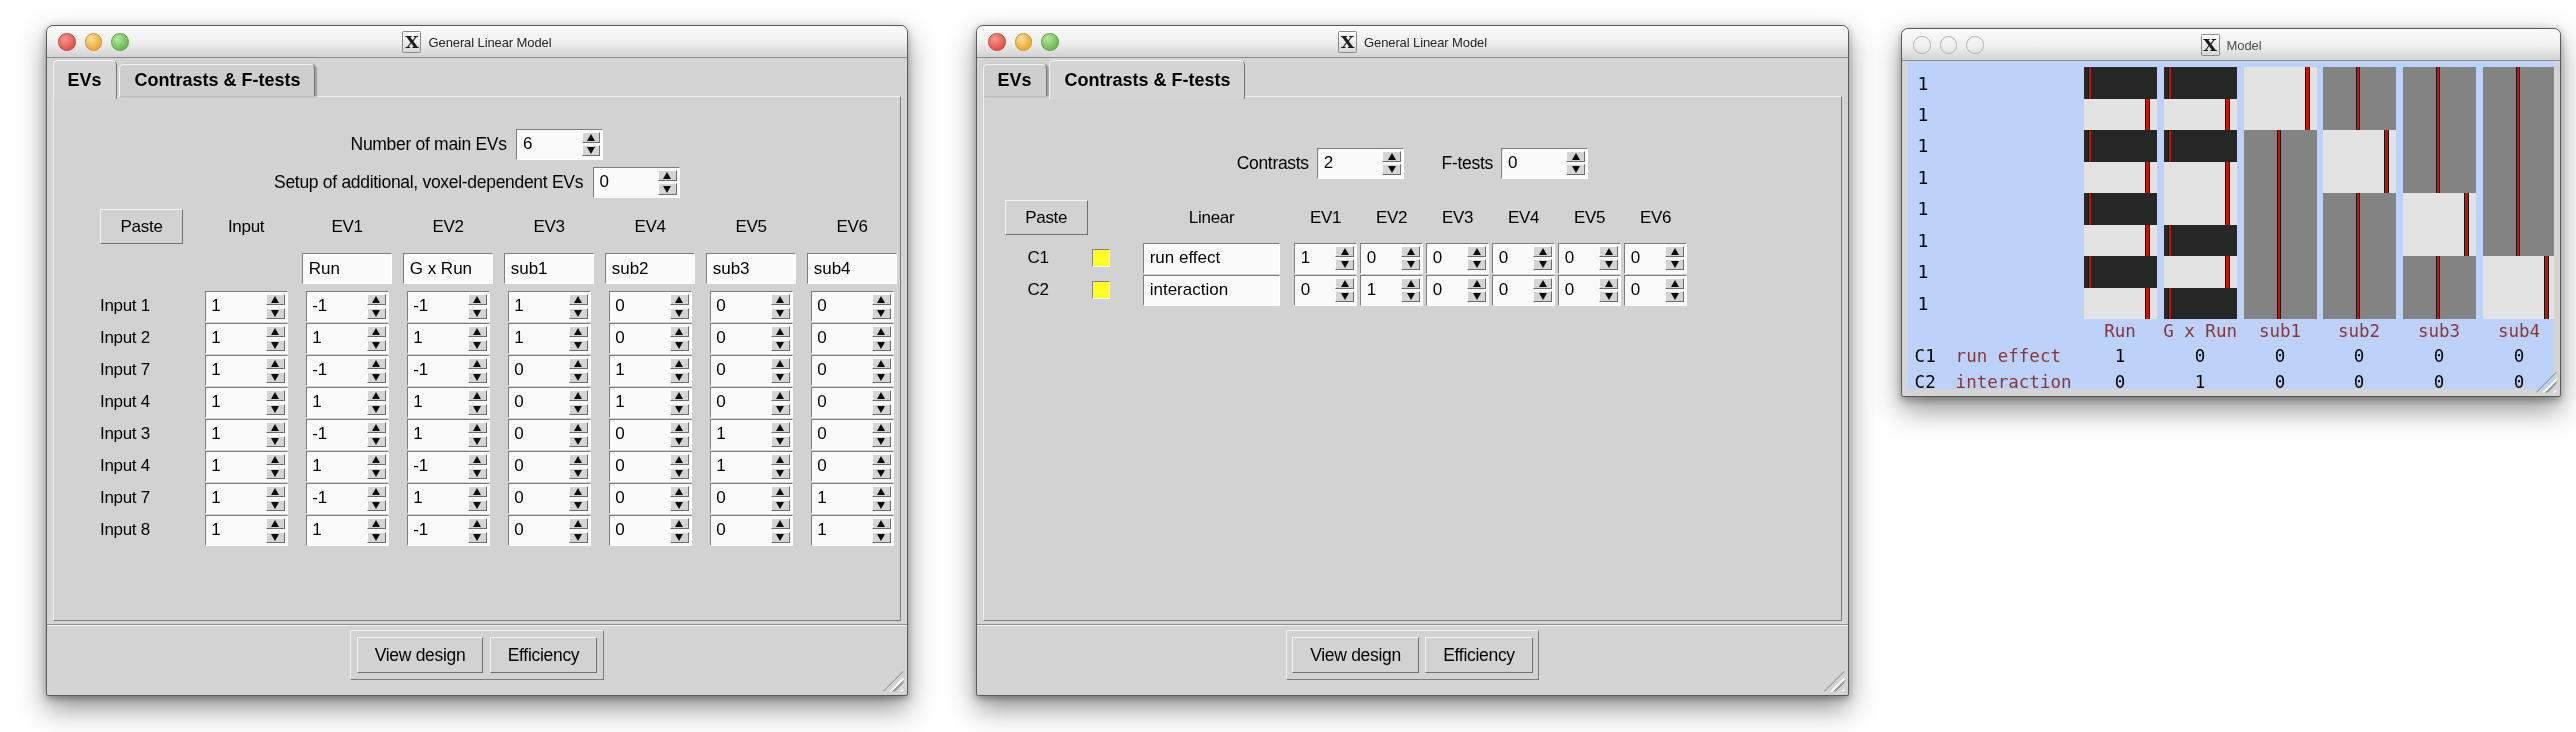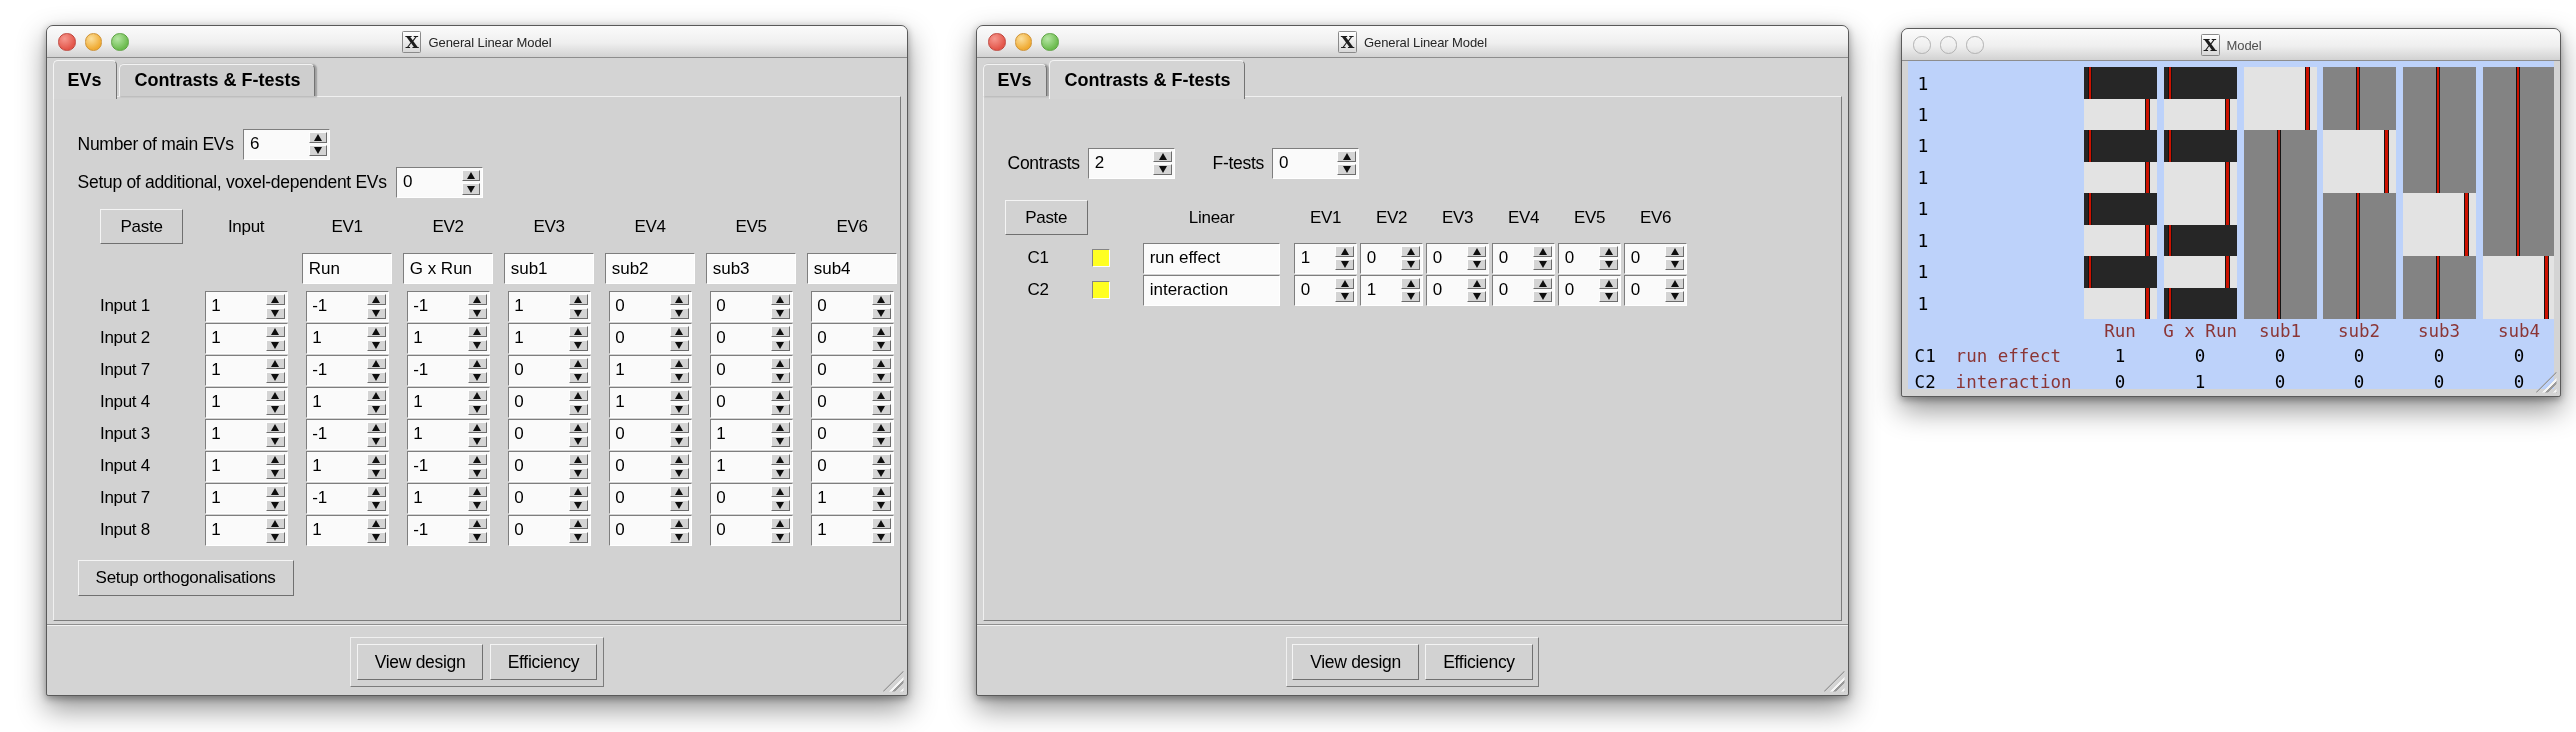--- a/index.html
+++ b/index.html
@@ -30,21 +30,21 @@
   
   .tabs{position:absolute;top:32px;left:5.6px;display:flex;align-items:flex-end;gap:2.8px;height:39px;z-index:4;}
   .tab{display:flex;align-items:center;height:32px;margin-bottom:1.4px;padding:0 14px;
     font-size:18px;font-weight:700;color:#000;background:#cecece;border:1.4px solid;
     border-color:#f3f3f3 #737373 #737373 #f3f3f3;border-bottom:none;border-radius:4.9px 4.9px 0 0;
     box-shadow:1.4px 0.7px 1.4px rgba(0,0,0,.25);}
   .tab.active{height:39px;margin-bottom:-2.1px;background:#d4d4d4;z-index:5;box-shadow:none;}
   .panel{position:absolute;left:5.6px;right:5.6px;top:70px;bottom:74px;background:#d2d2d2;
     border:1.4px solid;border-color:#f0f0f0 #7c7c7c #7c7c7c #f0f0f0;z-index:1;overflow:hidden;}
   .sep{position:absolute;left:0;right:0;bottom:69px;height:0;border-top:1.4px solid #8f8f8f;border-bottom:1.4px solid #f2f2f2;}
-  .bottom{position:absolute;left:0;right:0;bottom:0;height:66px;display:flex;align-items:center;justify-content:center;}
+  .bottom{position:absolute;left:0;right:0;bottom:7px;height:66px;display:flex;align-items:center;justify-content:center;}
   .btnpanel{display:inline-flex;gap:6.3px;padding:5.6px;background:#d2d2d2;border:1.4px solid;
     border-color:#f0f0f0 #7c7c7c #7c7c7c #f0f0f0;}
 
   
   .lbl{font-size:17.5px;color:#000;letter-spacing:-0.3px;white-space:nowrap;}
   .btn{font-family:"Liberation Sans",sans-serif;font-size:17.5px;letter-spacing:-0.3px;color:#000;
     background:#d2d2d2;border:1.4px solid;border-color:#f4f4f4 #707070 #707070 #f4f4f4;
     height:36px;padding:0 17px;cursor:pointer;}
   .btn.paste{height:35px;padding:0 19.6px;font-size:17px;}
   .btn.setup{display:block;margin:14px 0 0 24px;font-size:17px;}
@@ -57,21 +57,21 @@
   .spin-btn{flex:1;display:flex;align-items:center;justify-content:center;background:#d4d4d4;
     border:0.7px solid;border-color:#fdfdfd #6c6c6c #6c6c6c #fdfdfd;}
   .tri{display:block;width:0;height:0;border-left:4.9px solid transparent;border-right:4.9px solid transparent;}
   .tri.up{border-bottom:7.7px solid #0e0e0e;}
   .tri.down{border-top:7.7px solid #0e0e0e;}
   .entry{display:inline-flex;align-items:center;width:90px;height:31px;padding-left:5.6px;font-size:17px;color:#000;
     background:#fbfbfb;border:1.4px solid;border-color:#7e7e7e #ffffff #ffffff #7e7e7e;white-space:nowrap;overflow:hidden;}
   .checkbox{display:inline-block;width:18px;height:18px;border:1.4px solid;border-color:#858585 #fdfdfd #fdfdfd #858585;}
 
   
-  .fieldrow{display:flex;align-items:center;gap:9.8px;height:32px;margin-left:24px;}
+  .fieldrow{display:flex;align-items:center;gap:9.8px;height:32px;justify-content:center;}
   .fr1{margin-top:31px;}
   .fr2{margin-top:6.3px;}
   .lgrid{display:grid;grid-template-columns:118px repeat(7,101px);align-items:center;margin-left:24px;height:32px;}
   .lgrid.hdr{margin-top:11.2px;height:35px;}
   .lgrid.names{margin-top:8.4px;}
   #l-rows{margin-top:5.6px;}
   .c{display:flex;align-items:center;justify-content:center;height:100%;}
   .colhdr{font-size:17px;letter-spacing:-0.3px;color:#000;justify-content:center;}
   .rowlbl{justify-content:flex-start;padding-left:22.4px;font-size:17px;letter-spacing:-0.3px;color:#000;}
   .mgrid{display:grid;grid-template-columns:67px 59px 162px repeat(6,66px);align-items:center;margin-left:21px;height:32px;}
@@ -923,21 +923,20 @@
                   <i class="tri up"></i>
                 </span>
                 <span class="spin-btn">
                   <i class="tri down"></i>
                 </span>
               </span>
             </span>
           </div>
         </div>
       </div>
-    <button class="btn setup">Setup orthogonalisations</button>
   </div>
   <div class="sep"></div>
   <div class="bottom">
     <span class="btnpanel">
       <button class="btn">View design</button>
       <button class="btn">Efficiency</button>
     </span>
   </div>
   <div class="grip"></div>
 </section>

